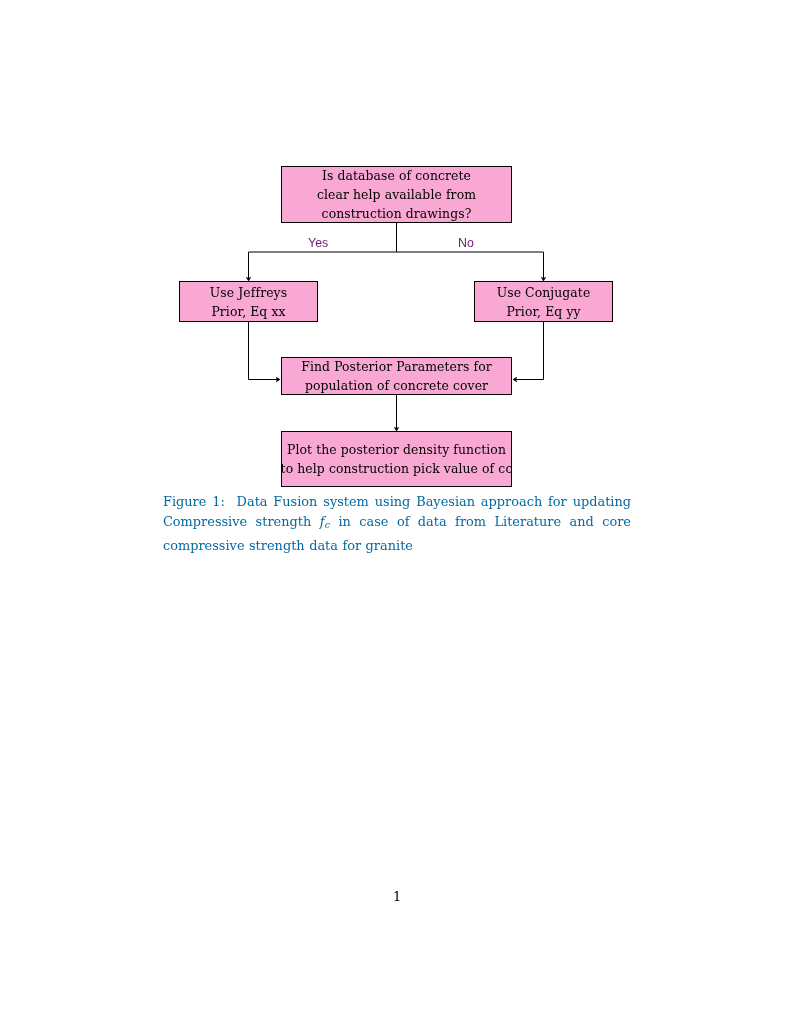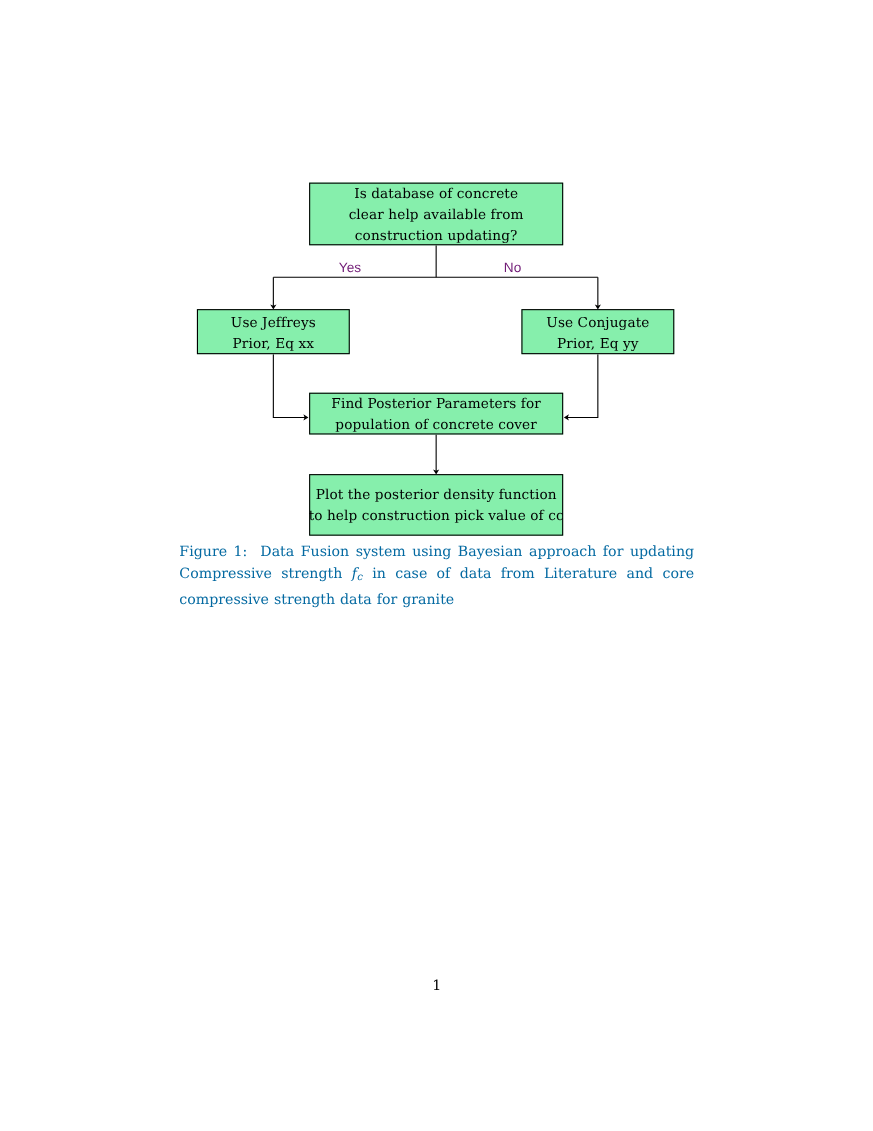--- a/index.html
+++ b/index.html
@@ -39,21 +39,21 @@
     top: 0;
     width: 794px;
     height: 490px;
     overflow: visible;
   }
 
   .node {
     position: absolute;
     box-sizing: border-box;
     border: 1px solid #000000;
-    background: #86efac;
+    background: #f9a8d4;
     display: flex;
     flex-direction: column;
     align-items: center;
     justify-content: center;
     text-align: center;
     font-family: "DejaVu Serif", "Liberation Serif", serif;
     font-size: 12.4px;
     line-height: 19px;
     letter-spacing: 0.1px;
     color: #000;
@@ -141,21 +141,21 @@
       <path d="M248.5,322 L248.5,379.5 L278,379.5" stroke="#000000" stroke-width="1" fill="none" marker-end="url(#arrowdown)"></path>
 
       <path d="M543.5,322 L543.5,379.5 L515,379.5" stroke="#000000" stroke-width="1" fill="none" marker-end="url(#arrowdown)"></path>
 
       <path d="M396.5,395 L396.5,429" stroke="#000000" stroke-width="1" fill="none" marker-end="url(#arrowdown)"></path>
     </svg>
 
     <div class="node" id="node-decision">
       <span class="ln">Is database of concrete</span>
       <span class="ln">clear help available from</span>
-      <span class="ln">construction updating?</span>
+      <span class="ln">construction drawings?</span>
     </div>
 
     <div class="node" id="node-jeffreys">
       <span class="ln">Use Jeffreys</span>
       <span class="ln">Prior, Eq xx</span>
     </div>
 
     <div class="node" id="node-posterior">
       <span class="ln">Find Posterior Parameters for</span>
       <span class="ln">population of concrete cover</span>

